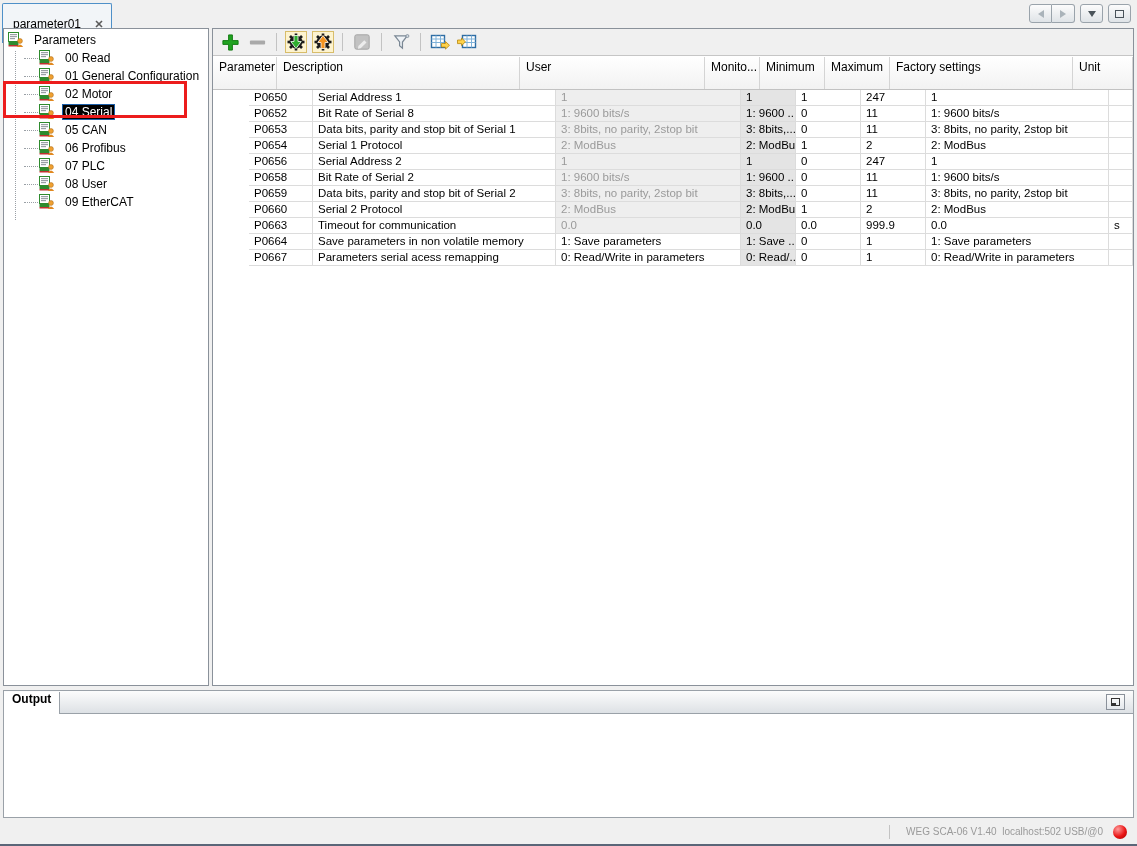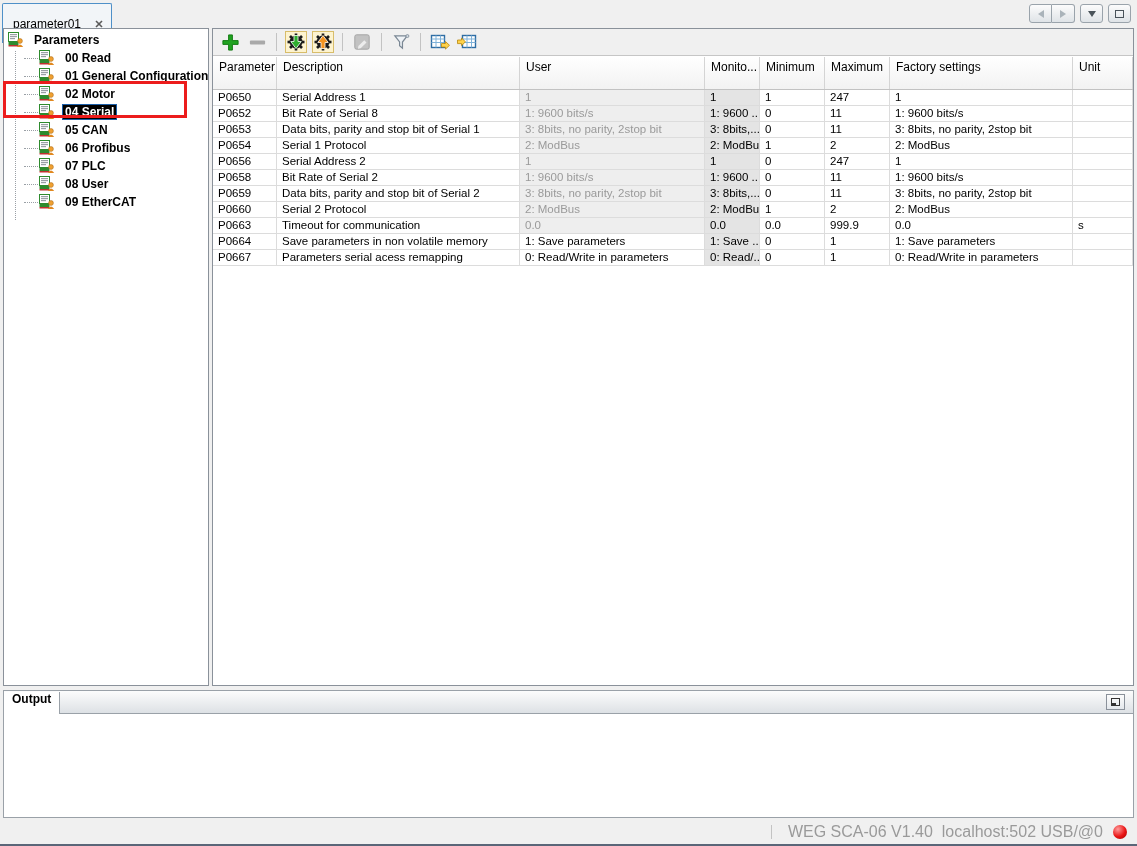--- a/index.html
+++ b/index.html
@@ -25,21 +25,21 @@
 
   
   .tree-panel { position:absolute; left:3px; top:28px; width:206px; height:658px;
                 background:#fff; border:1px solid #8a919a; overflow:hidden; }
   .titem, .troot { height:18px; display:flex; align-items:center; position:relative; }
   .troot { padding-left:4px; gap:7px; margin-top:2px; }
   .titem { padding-left:26px; gap:7px;margin-left:9px; }
   .titem::before { content:""; position:absolute; left:11px; top:9px; width:14px; height:0;
                    border-top:1px dotted #9aa0a6; }
   .tree-rail { position:absolute; left:11px; top:22px; width:0; height:169px; border-left:1px dotted #9aa0a6; }
-  .tlabel { padding:1px 3px; white-space:nowrap;font-weight:bold; }
+  .tlabel { padding:1px 3px; white-space:nowrap; }
   .titem.sel .tlabel { background:#000000; color:#fff; border:1px solid #1c5fa8; padding:0 2px; }
   .ticon { flex:0 0 16px; }
 
   
   .red-box { position:absolute; left:3px; top:81px; width:184px; height:37px;
              border:3px solid #ec1c1c; z-index:50; pointer-events:none; }
 
   
   .main-panel { position:absolute; left:212px; top:28px; width:922px; height:658px;
                 background:#fff; border:1px solid #8a919a; }
@@ -47,42 +47,42 @@
              display:flex; align-items:center; gap:5px; padding:0 6px; }
   .tbtn { width:22px; height:22px; display:flex; align-items:center; justify-content:center; }
   .tbtn.hl { background:#fdf3cf; border:1px solid #d8bd6a; }
   .tsep { width:1px; height:18px; background:#c3c3c3; margin:0 3px; }
 
   
   .grid { position:absolute; left:0; top:28px; right:0; bottom:0; background:#fff; overflow:hidden; }
   .thead, .trow { display:grid; grid-template-columns:64px 243px 185px 55px 65px 65px 183px auto; }
   .thead { height:33px; background:linear-gradient(#ffffff,#f2f2f2); border-bottom:1px solid #c2c2c2; }
   .hcell { padding:3px 2px 0 6px; border-right:1px solid #d4d4d4; white-space:nowrap; overflow:hidden; }
-  .trow { height:16px; border-bottom:1px solid #dcdcdc; }
+  .trow { height:16px; border-bottom:1px solid #dcdcdc;margin-left:36px; }
   .cell { padding:1px 2px 0 5px; border-right:1px solid #dcdcdc; white-space:nowrap; overflow:hidden; font-size:11.5px; }
   .cell.col-monitor { background:#e4e4e4; }
   .cell.col-user.ro { background:#eeeeee; color:#9a9a9a; }
 
   
   .out-panel { position:absolute; left:3px; top:690px; width:1131px; height:128px; }
   .out-head { height:23px; background:linear-gradient(#fcfcfc,#dde1e5); border:1px solid #9aa1a8;
               border-bottom:none; display:flex; align-items:center; position:relative; }
   .out-tab { height:22px; margin-top:1px; background:#fff; border-right:1px solid #9aa1a8;
              display:flex; align-items:center; gap:8px; padding:0 8px; font-weight:bold;flex-direction:column; }
   .min-btn { position:absolute; right:8px; top:3px; width:19px; height:16px; border:1px solid #8a919a;
              background:linear-gradient(#fcfcfc,#e4e8ec); display:flex; align-items:center; justify-content:center; }
   .min-glyph { width:9px; height:8px; border:1.5px solid #333; position:relative; }
   .min-glyph::after { content:""; position:absolute; left:0; bottom:0; width:4px; height:2px; background:#333; }
   .out-body { height:105px; background:#fff; border:1px solid #9aa1a8; }
 
   
   .statusbar { position:absolute; left:0; top:819px; width:1137px; height:27px; background:#f0f0f0;
                border-bottom:2px solid #5a6678; display:flex; align-items:center; justify-content:flex-end; gap:10px; padding:0 10px; }
   .st-sep { width:1px; height:14px; background:#c3c3c3; margin-right:6px; }
-  .st-text { color:#9a9a9a; font-size:16px; white-space:pre; }
+  .st-text { color:#9a9a9a; font-size:10px; white-space:pre; }
   .led { width:14px; height:14px; border-radius:50%;
          background:radial-gradient(circle at 35% 30%, #ff9a9a, #e91515 55%, #a00000); }
 
   .xicon line { stroke:#5a5a5a; stroke-width:1.6; }
 </style>
 </head>
 <body>
 
 <div class="tabbar">
   <div class="doc-tab">

